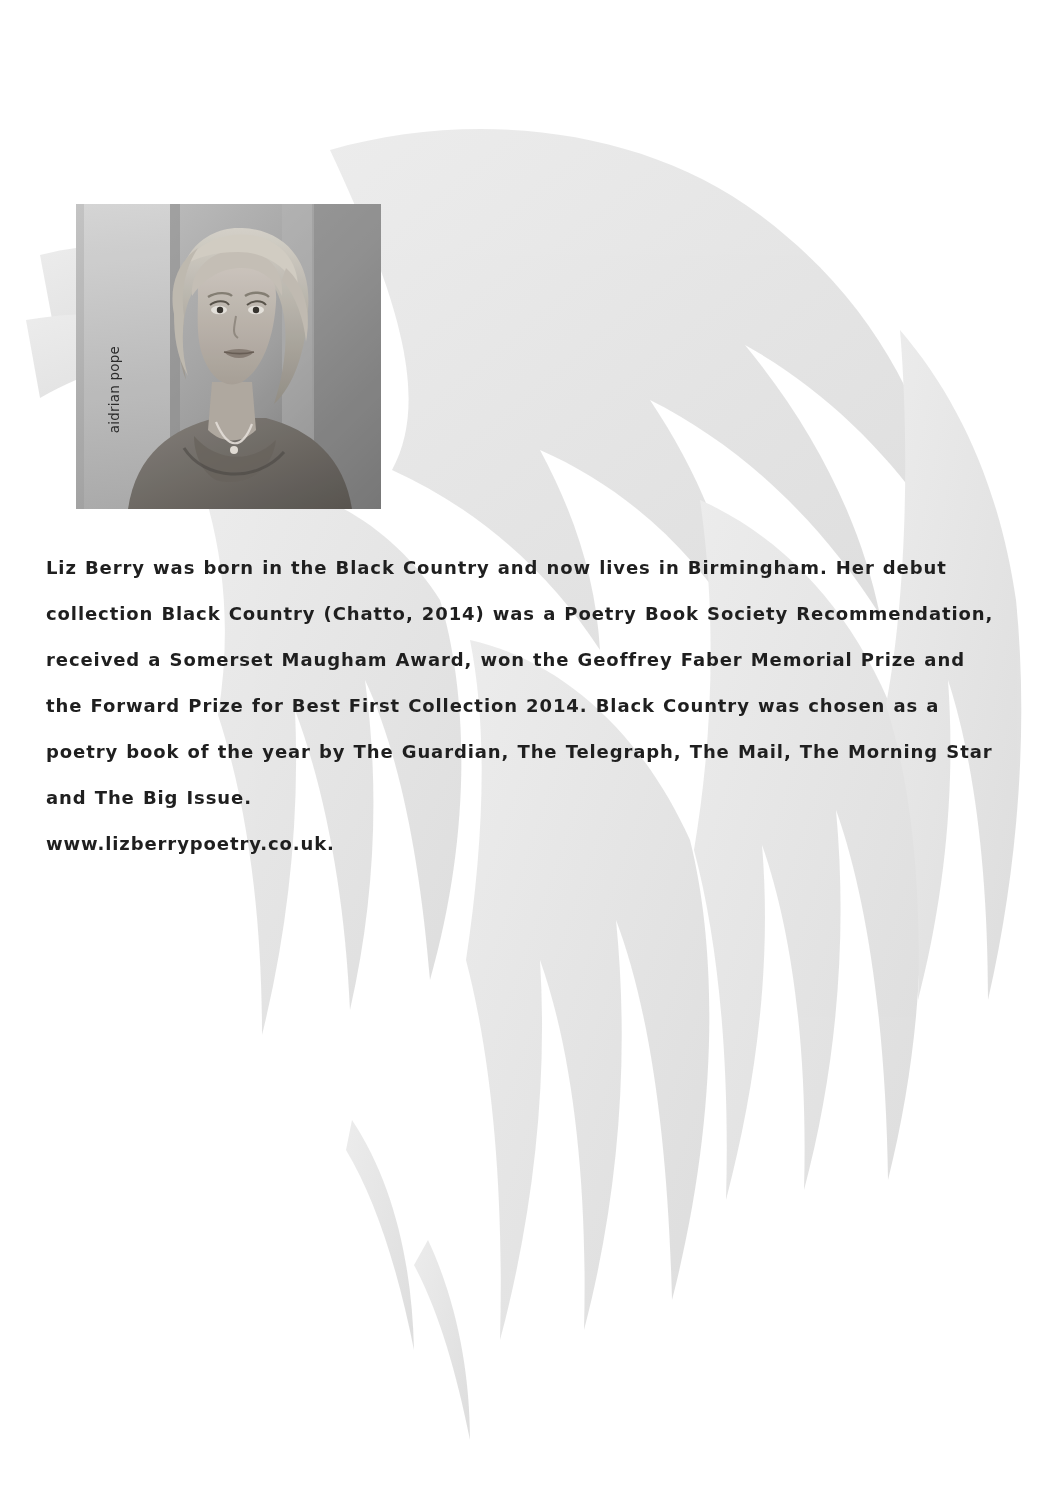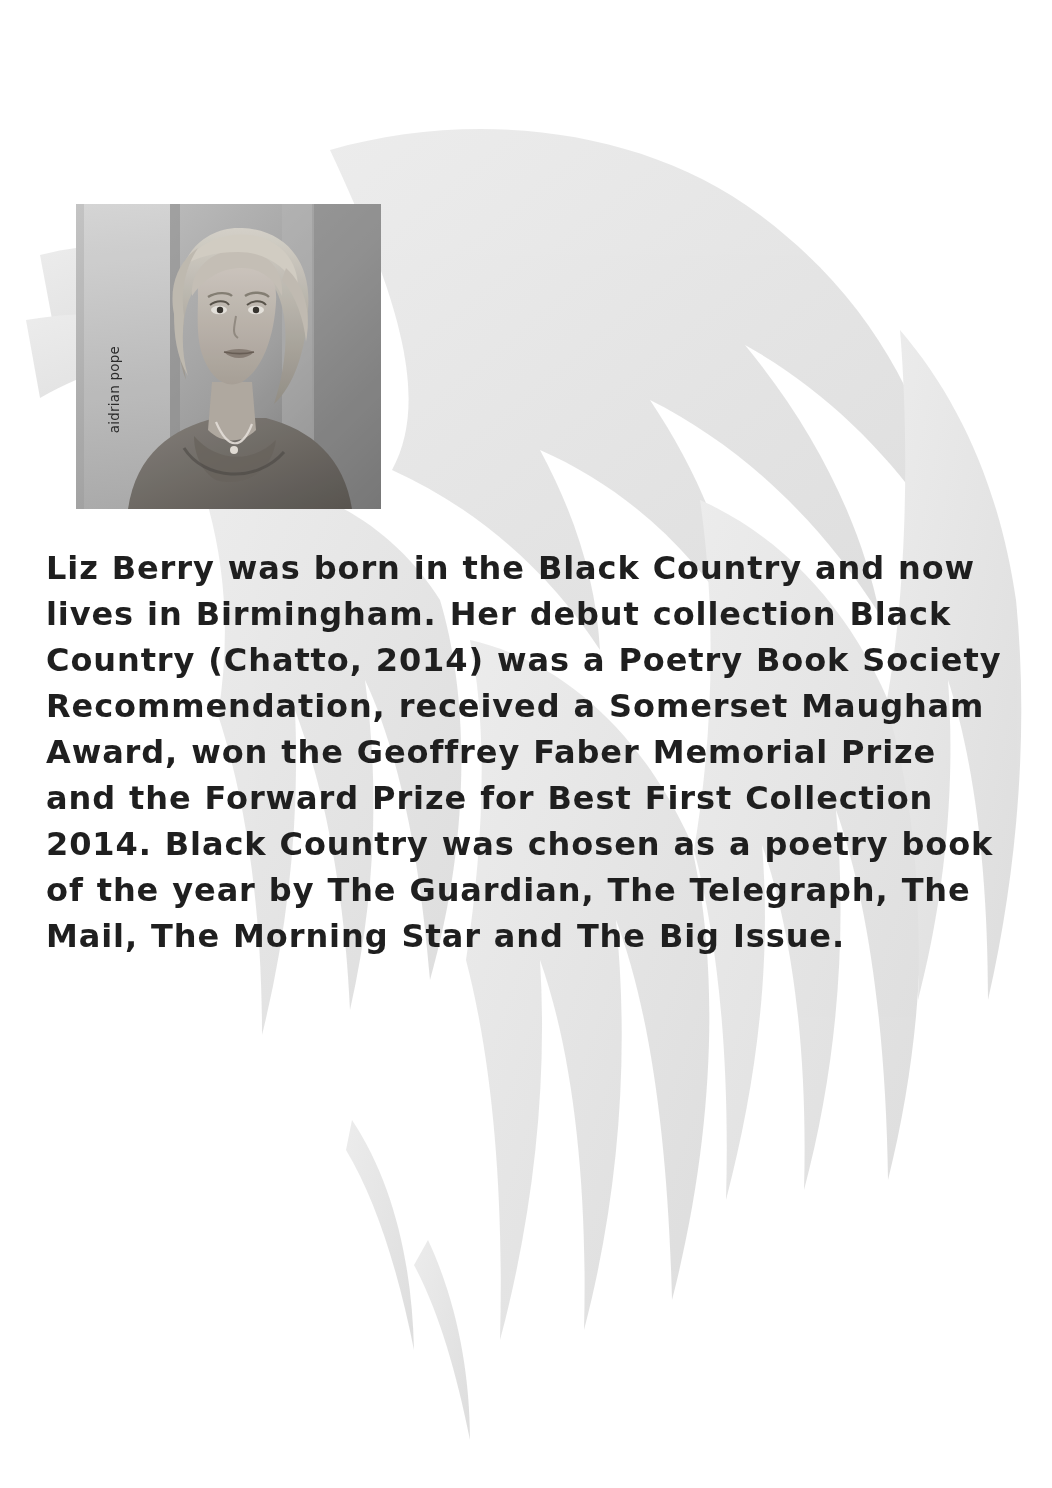--- a/index.html
+++ b/index.html
@@ -78,21 +78,21 @@
   #bio {
     position: absolute;
     left: 46px;
     top: 545px;
     width: 958px;
   }
   #bio p {
     margin: 0;
     font-family: "DejaVu Sans", sans-serif;
     font-weight: bold;
-    font-size: 32px;
+    font-size: 18px;
     line-height: 46px;
     letter-spacing: 0.9px;
     color: #1f1f1f;
     text-align: left;
     word-spacing: 1px;
   }
   #bio .website {
     margin-top: 0;
   }
 </style>
@@ -218,15 +218,16 @@
         <path d="M148 148 C 158 150, 170 150, 178 148" fill="none" stroke="#6d6359" stroke-width="1.6"></path>
 
         <rect x="0" y="0" width="305" height="305" fill="#000000" opacity="0.05"></rect>
       </svg>
     </div>
     <div id="photo-credit">aidrian pope</div>
   </div>
 
   <div id="bio">
     <p>Liz Berry was born in the Black Country and now lives in Birmingham. Her debut collection Black Country (Chatto, 2014) was a Poetry Book Society Recommendation, received a Somerset Maugham Award, won the Geoffrey Faber Memorial Prize and the Forward Prize for Best First Collection 2014. Black Country was chosen as a poetry book of the year by The Guardian, The Telegraph, The Mail, The Morning Star and The Big Issue.</p>
+    <p class="website">www.lizberrypoetry.co.uk.</p>
   </div>
 
 </div>
 
 </body></html>

